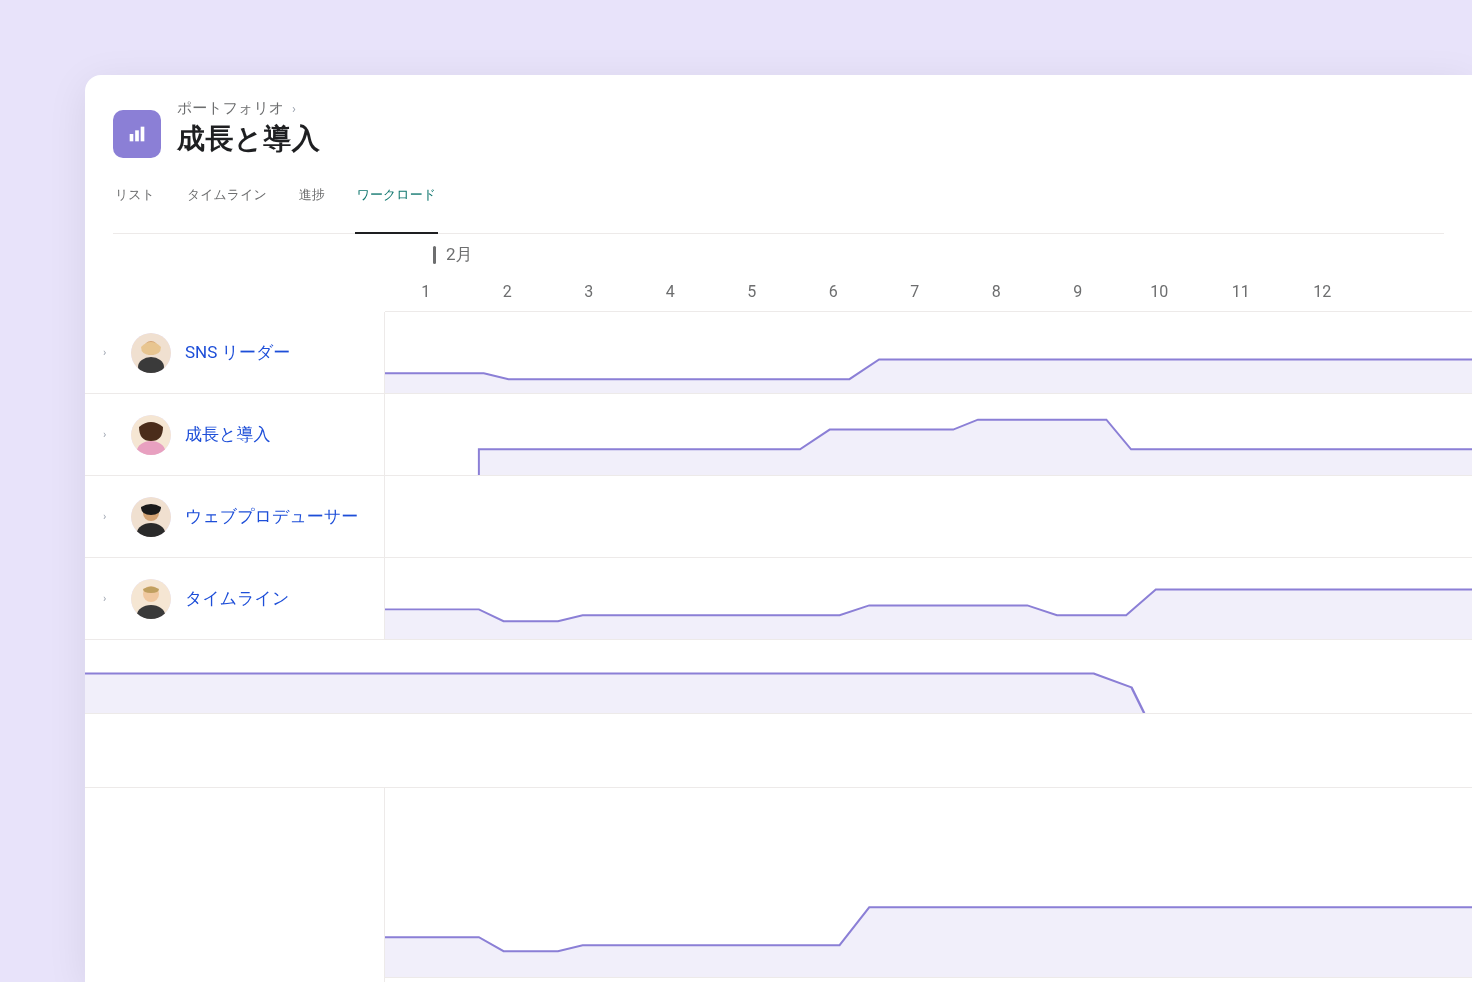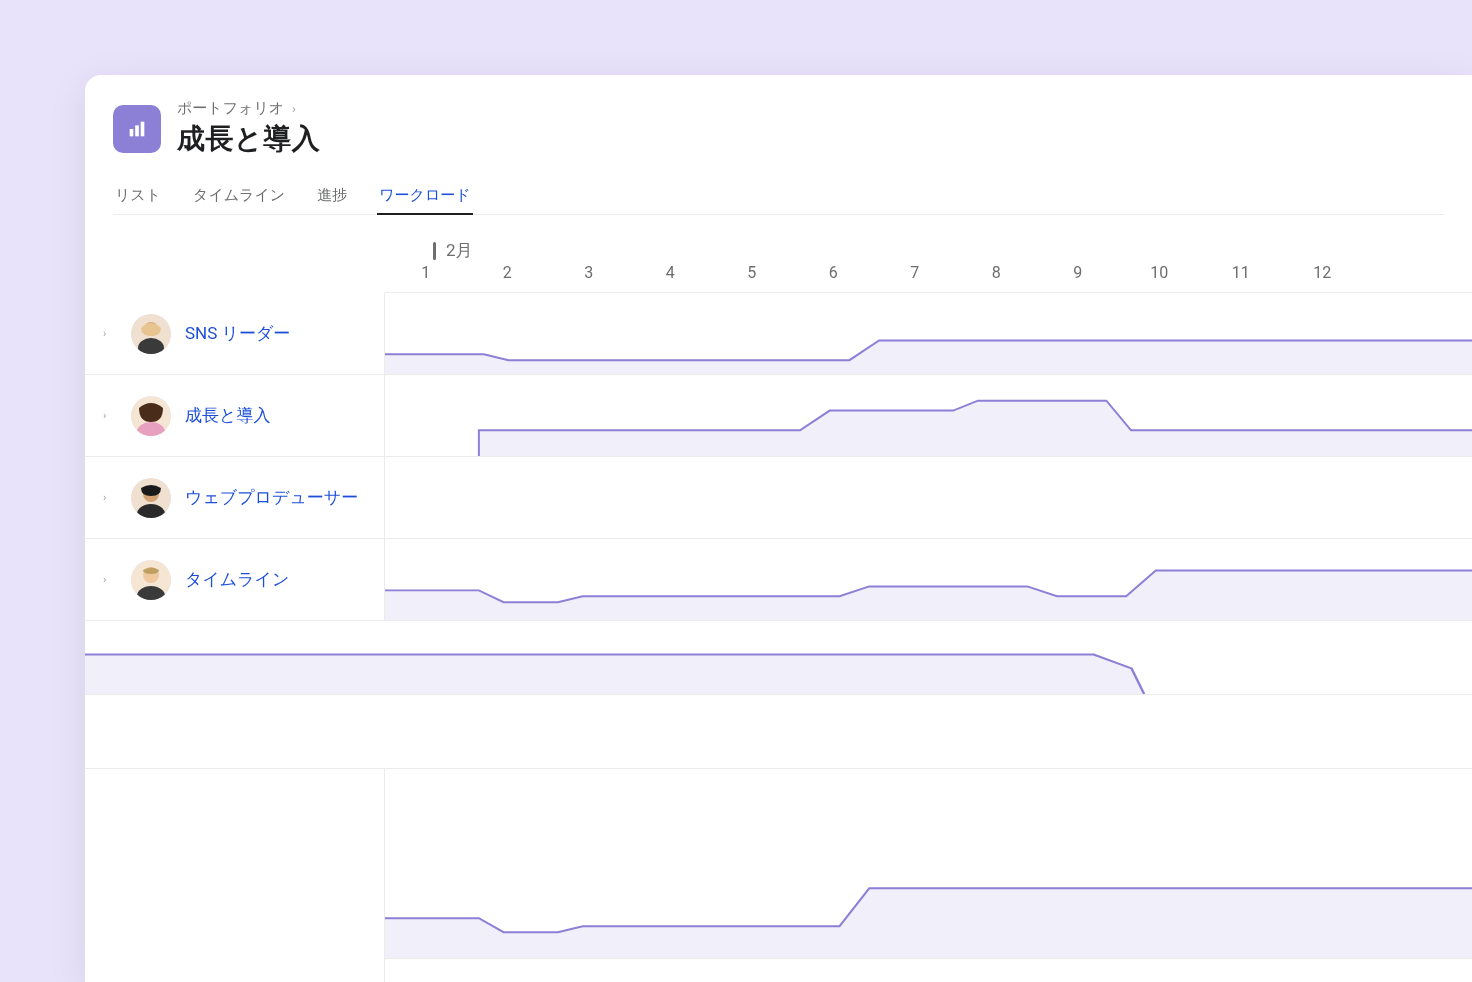--- a/index.html
+++ b/index.html
@@ -19,21 +19,21 @@
       background: #fff;
       border-radius: 16px 0 0 0;
       box-shadow: 0 8px 40px rgba(0,0,0,0.08);
       overflow: hidden;
     }
     .header {
       padding: 24px 28px 0 28px;
     }
     .breadcrumb-row {
       display: flex;
-      align-items: center;
+      align-items: flex-end;
       gap: 16px;
     }
     .project-icon {
       width: 48px;
       height: 48px;
       background: #8b7fd6;
       border-radius: 10px;
       display: flex;
       align-items: center;
       justify-content: center;
@@ -66,42 +66,42 @@
       color: #1e1f21;
       letter-spacing: 0.5px;
     }
     .tabs {
       display: flex;
       gap: 28px;
       margin-top: 18px;
       border-bottom: 1px solid #edeae9;
     }
     .tab {
-      padding: 10px 2px 8px 2px;
-      font-size: 15px;
+      padding: 10px 2px 28px 2px;
+      font-size: 13px;
       color: #6d6e6f;
       cursor: pointer;
       border-bottom: 2px solid transparent;
       margin-bottom: -1px;
       font-family: Liberation Mono, monospace;
     }
     .tab.active {
-      color: #1d4ed8;
+      color: #0f766e;
       border-bottom-color: #1e1f21;
       font-weight: 500;
     }
     .timeline-header {
       position: relative;
       border-bottom: 1px solid #edeae9;
       height: 78px;
       margin-left: 300px;
     }
     .month-label {
       position: absolute;
-      top: 24px;
+      top: 9px;
       left: 48px;
       display: flex;
       align-items: center;
       gap: 10px;
       color: #6d6e6f;
       font-size: 17px;
     }
     .month-marker {
       width: 3px;
       height: 18px;

